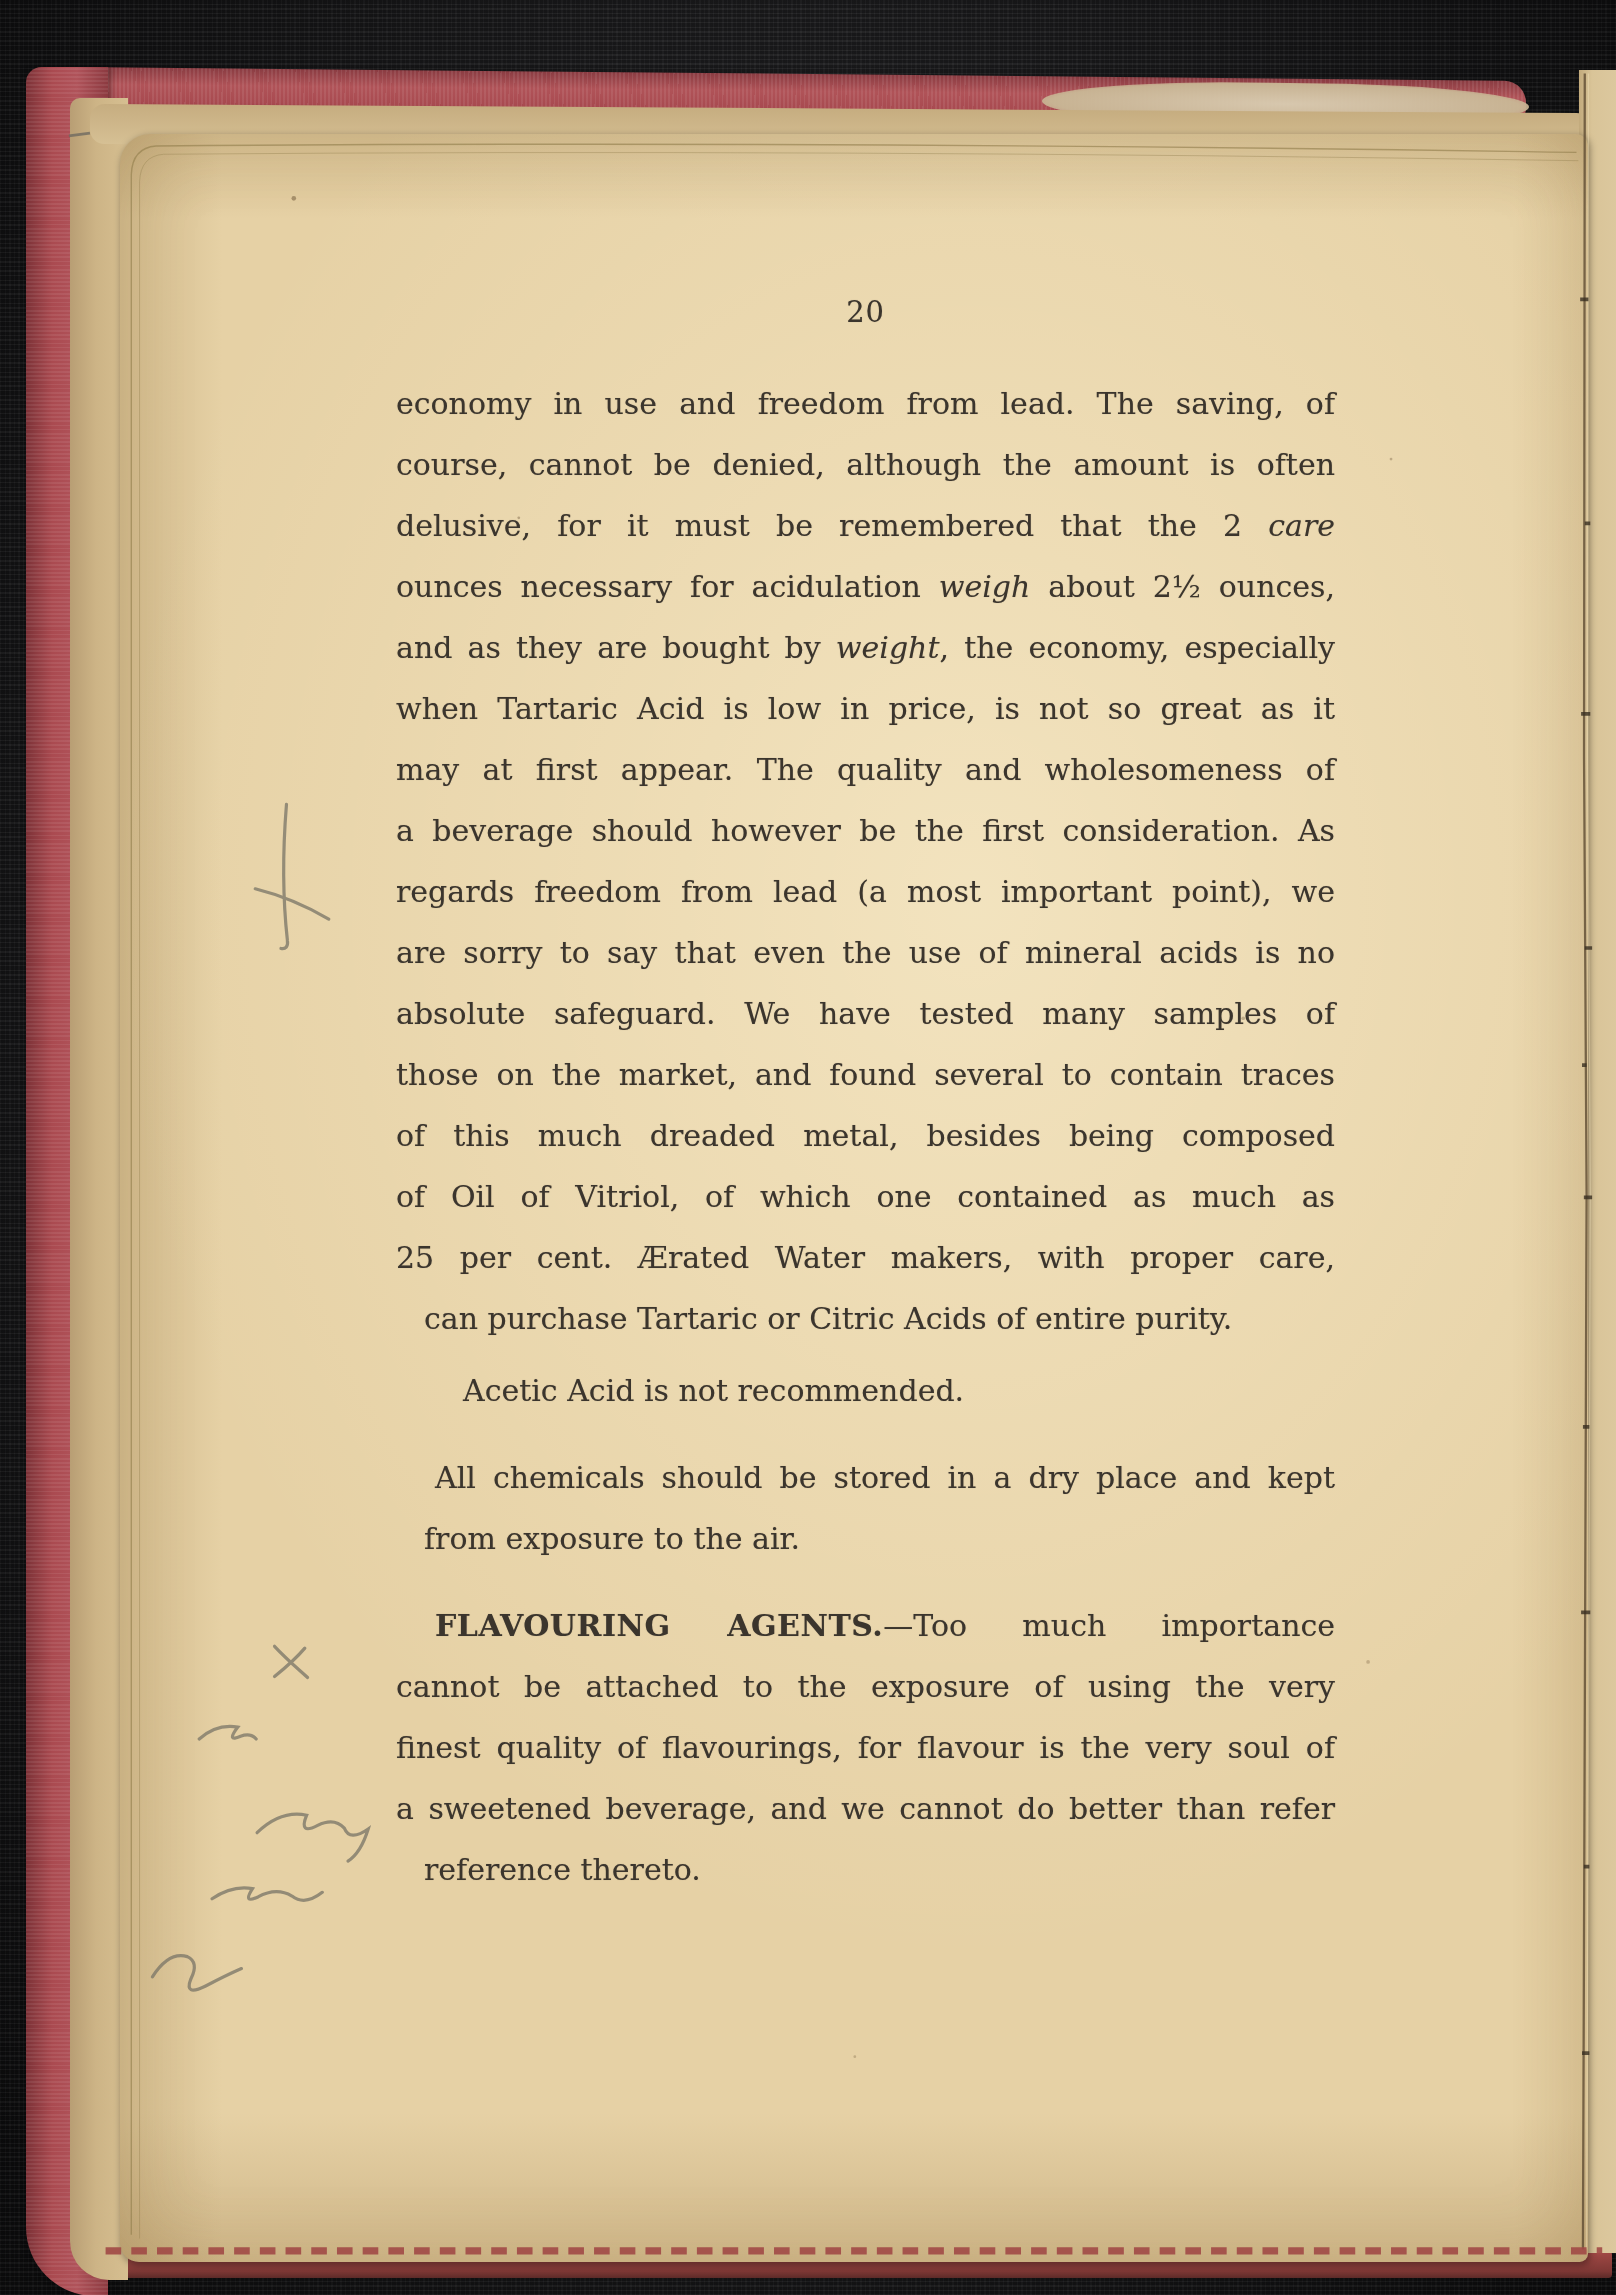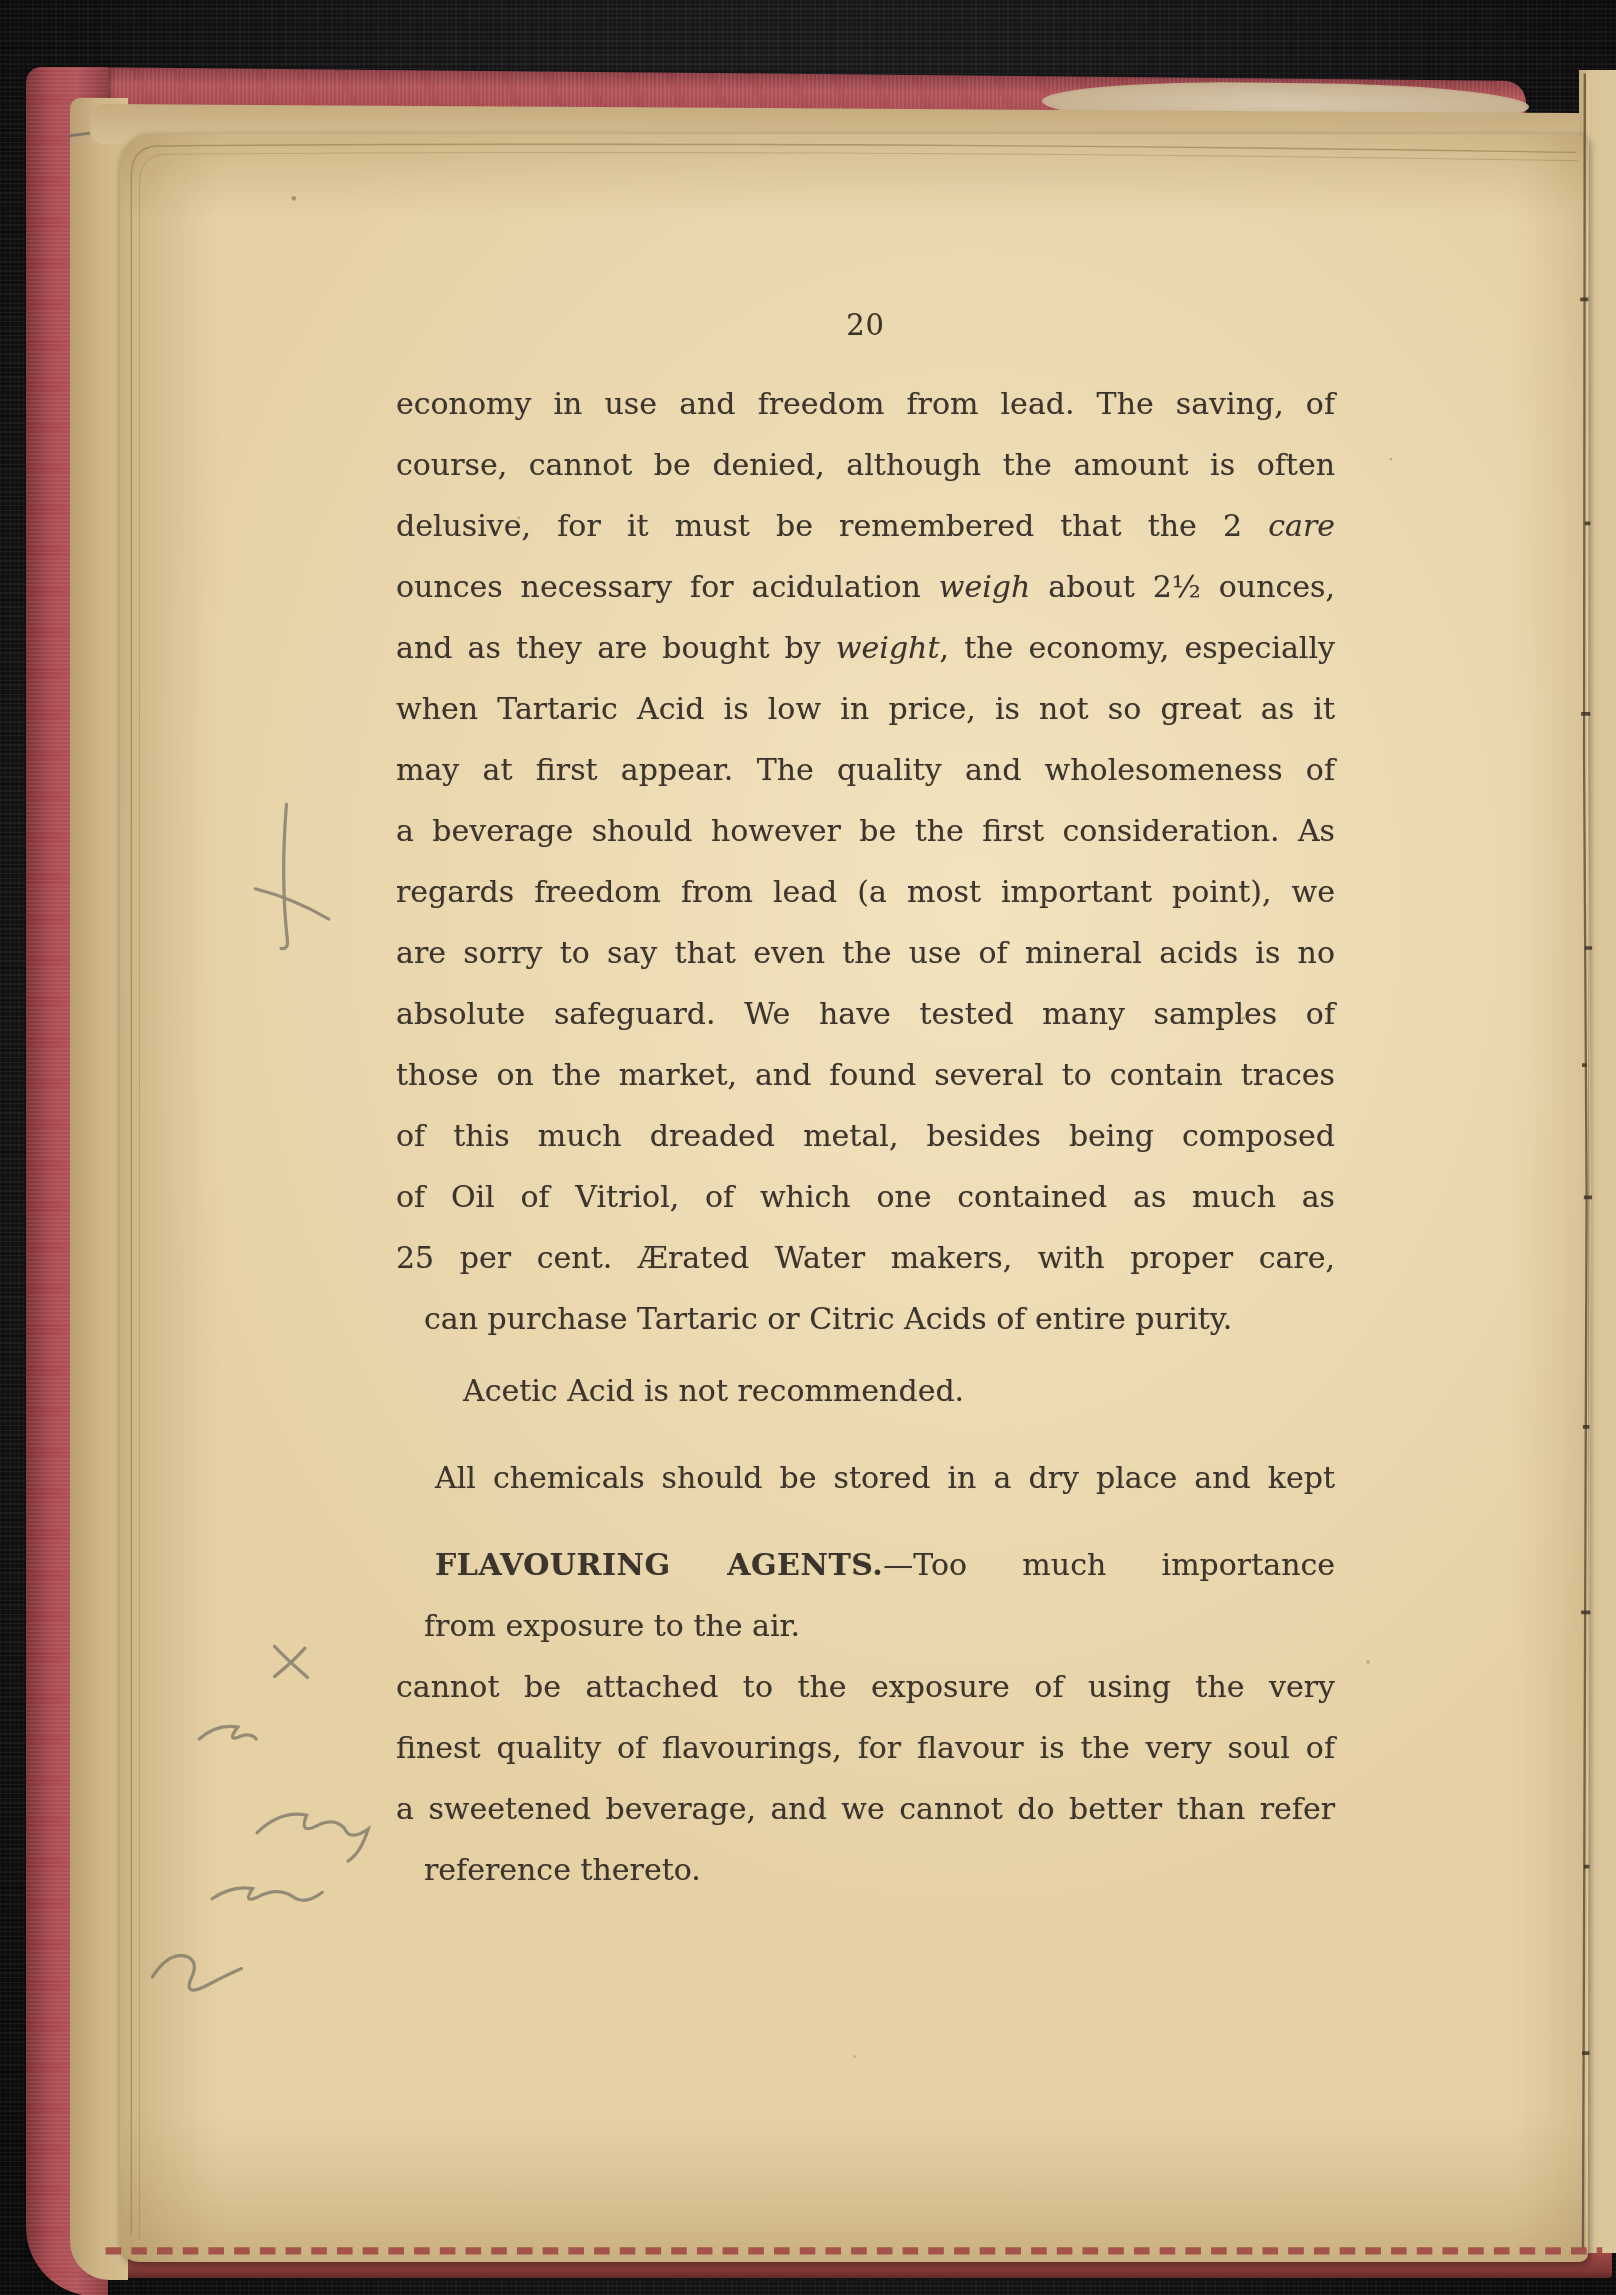--- a/index.html
+++ b/index.html
@@ -50,21 +50,21 @@
     background:
       radial-gradient(ellipse 1194px 1469px at 58% 36%, rgba(255,245,216,.50), rgba(255,245,216,0) 72%),
       linear-gradient(90deg, rgba(150,120,70,.28), rgba(150,120,70,0) 7%),
       linear-gradient(270deg, rgba(150,120,70,.16), rgba(150,120,70,0) 5%),
       linear-gradient(180deg, rgba(150,120,70,.24), rgba(150,120,70,0) 4%),
       linear-gradient(0deg, rgba(140,105,55,.26), rgba(140,105,55,0) 7%),
       #e6d1a5;
     box-shadow: inset 0 0 78px rgba(150,115,60,.18), 1.4px 2.3px 7.3px rgba(0,0,0,.35);}
 
   
-  .pagenum{position:absolute;left:396px;top:308px;width:939px;text-align:center;
+  .pagenum{position:absolute;left:396px;top:295px;width:939px;text-align:center;
     font-size:29px;color:#3b352d;letter-spacing:0.9px;text-shadow:0 0 0.9px rgba(59,53,45,.35);}
   .textcol{position:absolute;left:396px;top:373px;width:939px;color:#3b352d;font-size:30px;}
   .line{height:61px;line-height:61px;text-align:justify;text-align-last:justify;
     text-shadow:0 0 0.9px rgba(59,53,45,.35);}
   .line.end{text-align-last:left;margin-left:28px;}
   .line.indent{padding-left:39px;box-sizing:border-box;}
   .line.gap-sm{margin-top:11px;}
   .line.gap-md{margin-top:26px;}
   .it{font-style:italic;}
   .b{font-weight:bold;letter-spacing:0.5px;}
@@ -101,22 +101,22 @@
       <div class="line"><span>regards freedom from lead (a most important point), we</span></div>
       <div class="line"><span>are sorry to say that even the use of mineral acids is no</span></div>
       <div class="line"><span>absolute safeguard. We have tested many samples of</span></div>
       <div class="line"><span>those on the market, and found several to contain traces</span></div>
       <div class="line"><span>of this much dreaded metal, besides being composed</span></div>
       <div class="line"><span>of Oil of Vitriol, of which one contained as much as</span></div>
       <div class="line"><span>25 per cent. Ærated Water makers, with proper care,</span></div>
       <div class="line end"><span>can purchase Tartaric or Citric Acids of entire purity.</span></div>
       <div class="line end indent gap-sm"><span>Acetic Acid is not recommended.</span></div>
       <div class="line indent gap-md"><span>All chemicals should be stored in a dry place and kept</span></div>
+      <div class="line end"><span>from exposure to the air.</span></div>
       <div class="line indent gap-md"><span class="b">FLAVOURING AGENTS.</span><span>—Too much importance</span></div>
-      <div class="line end"><span>from exposure to the air.</span></div>
       <div class="line"><span>cannot be attached to the exposure of using the very</span></div>
       <div class="line"><span>finest quality of flavourings, for flavour is the very soul of</span></div>
       <div class="line"><span>a sweetened beverage, and we cannot do better than refer</span></div>
       <div class="line end"><span>reference thereto.</span></div>
     </div>
 
   <svg class="overlay" viewBox="0 0 3520 5120">
 
     <g>
       <path d="M 3434 332 Q 1800 306 340 318 Q 288 322 286 380 L 286 4868" stroke="#93804f" stroke-width="3" fill="none" opacity="0.65"></path>

